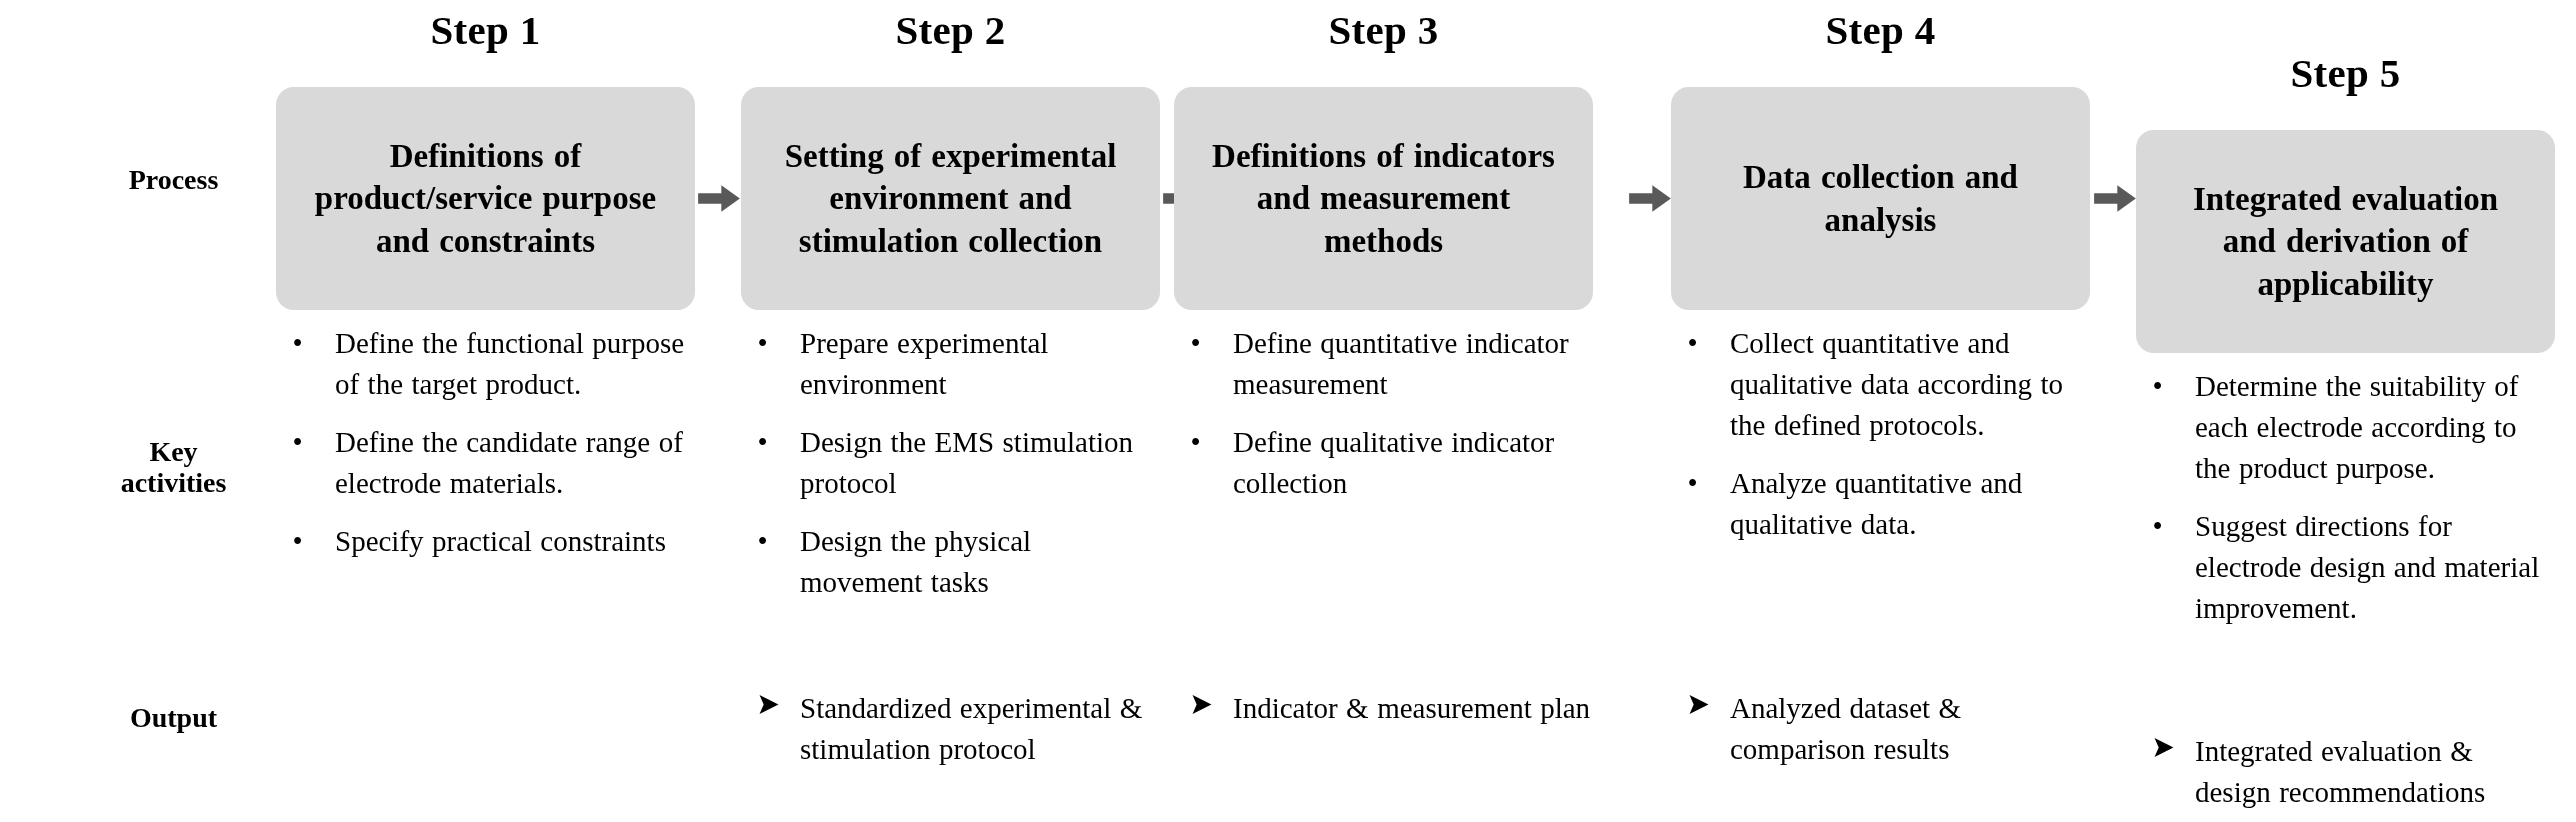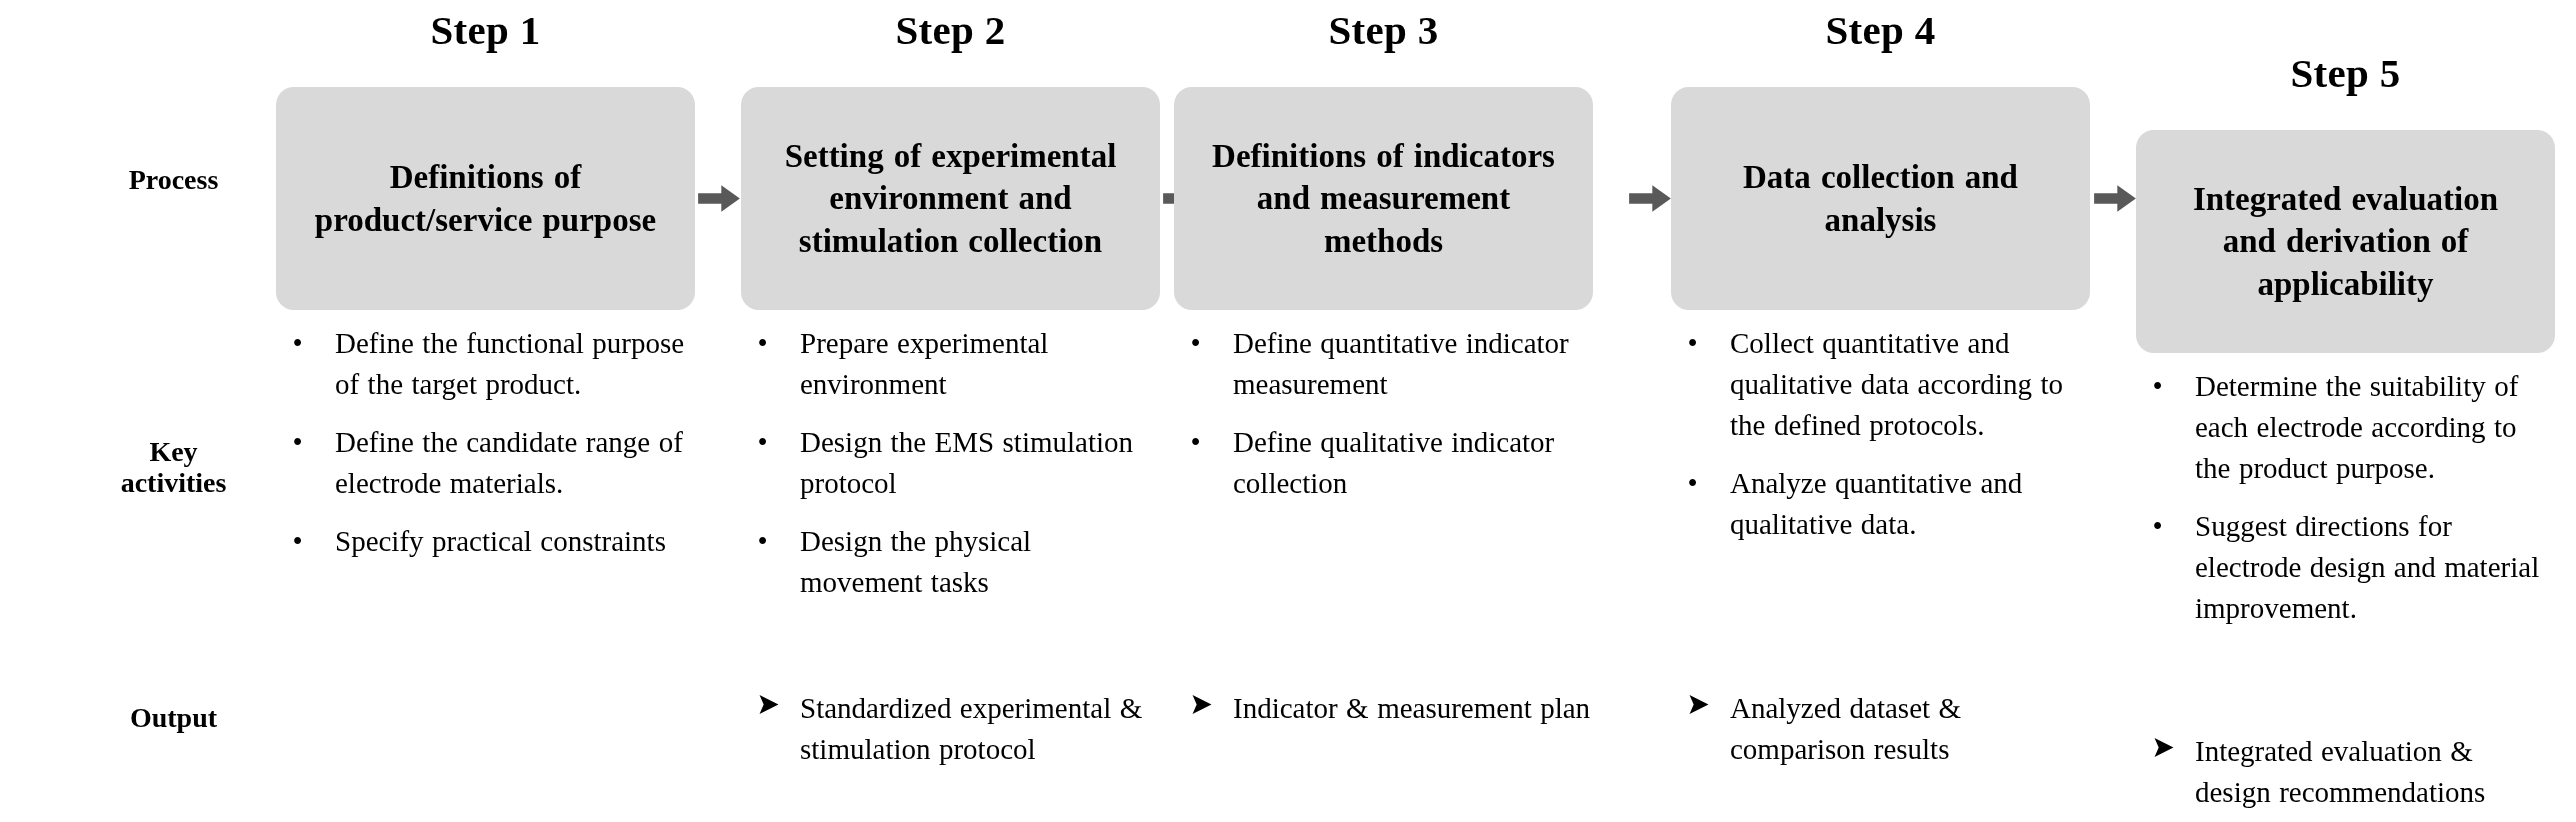--- a/index.html
+++ b/index.html
@@ -154,20 +154,21 @@
   </div>
 
   <div class="row-label" id="row-label-output">Output</div>
 
   <div class="process-row">
 
     <div class="process-box col c1">
       <div class="ptext">
           <div>Definitions  of</div>
           <div>product/service  purpose</div>
+          <div>and constraints</div>
         </div>
     </div>
 
     <div class="flow-arrow" style="left:698px;">
       <svg viewBox="0 0 72 50" xmlns="http://www.w3.org/2000/svg" aria-hidden="true">
         <polygon points="0,16 40,16 40,2 72,25 40,48 40,34 0,34" fill="currentColor"></polygon>
       </svg>
     </div>
 
     <div class="process-box col c2">

